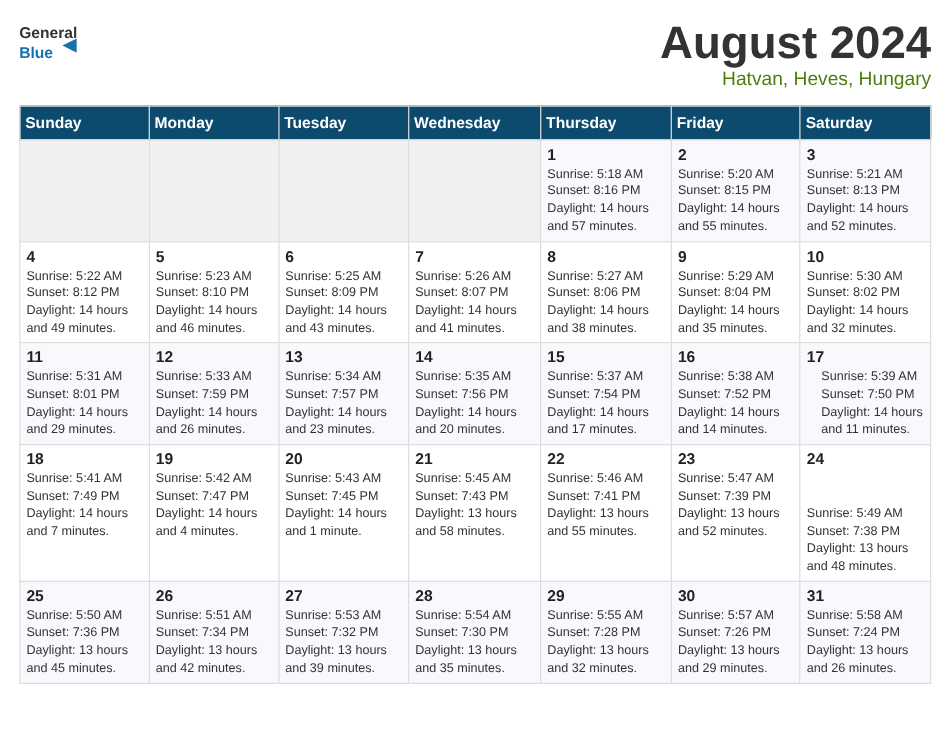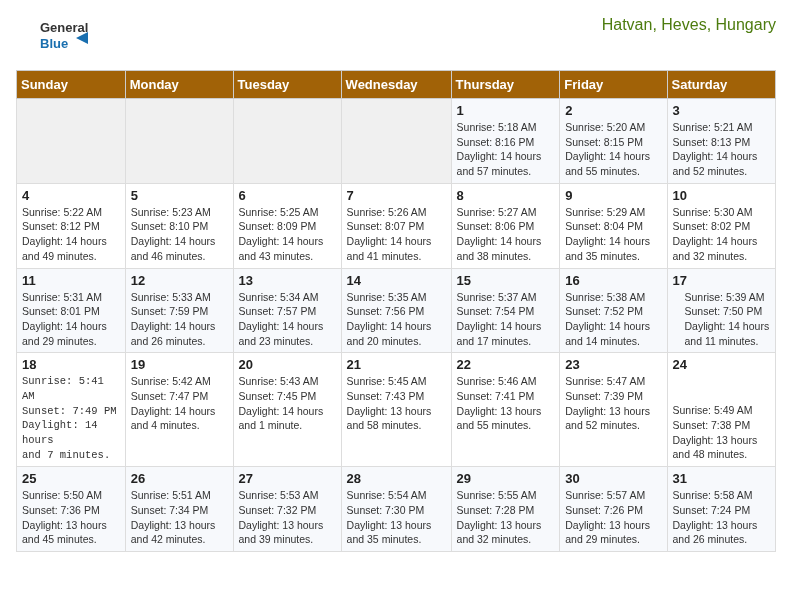--- a/index.html
+++ b/index.html
@@ -8,21 +8,20 @@
       background: #fff;
       width: 792px;
       min-height: 612px;
       padding: 16px;
     }
     .header {
       display: flex;
       justify-content: space-between;
       align-items: flex-start;
       margin-bottom: 12px;
-      margin-left: 24px;
     }
     .logo {
       display: flex;
       align-items: center;
     }
     .logo-icon {
       display: flex;
       flex-direction: column;
       align-items: flex-start;
     }
@@ -39,21 +38,21 @@
       font-size: 16px;
       font-weight: normal;
       color: #4d7c0f;
     }
     table {
       width: 100%;
       border-collapse: collapse;
       font-size: 11px;
     }
     thead tr th {
-      background: #a16207;
+      background: #0c4a6e;
       color: #fff;
       padding: 6px 4px;
       text-align: left;
       font-size: 13px;
       font-weight: bold;
       border: 1px solid #ccc;
     }
     tbody tr td {
       border: 1px solid #ddd;
       vertical-align: top;
@@ -92,20 +91,21 @@
     <div class="logo-icon">
       <svg width="48" height="42" viewBox="0 0 48 42">
 
         <text x="0" y="16" font-size="13" font-weight="bold" fill="#333" font-family="Arial">General</text>
         <text x="0" y="32" font-size="13" font-weight="bold" fill="#1a6faf" font-family="Arial">Blue</text>
         <polygon points="36,22 48,16 48,28" fill="#1a6faf"></polygon>
       </svg>
     </div>
   </div>
   <div class="title-block">
+    <h1>August 2024</h1>
     <h2>Hatvan, Heves, Hungary</h2>
   </div>
 </div>
 
 <table>
   <thead>
     <tr>
     <th>Sunday</th>
         <th>Monday</th>
         <th>Tuesday</th>
@@ -241,21 +241,21 @@
           <span class="day-num">17</span>
           <div class="day-detail" style="white-space: pre-line; margin-left: 12px;">Sunrise: 5:39 AM
 Sunset: 7:50 PM
 Daylight: 14 hours
 and 11 minutes.</div>
         </td>
       </tr>
       <tr>
         <td>
           <span class="day-num">18</span>
-          <div class="day-detail" style="white-space: pre-line; font-family: Liberation Mono, monospace;">Sunrise: 5:41 AM
+          <div class="day-detail" style="white-space: pre-line;">Sunrise: 5:41 AM
 Sunset: 7:49 PM
 Daylight: 14 hours
 and 7 minutes.</div>
         </td>
         <td>
           <span class="day-num">19</span>
           <div class="day-detail" style="white-space: pre-line;">Sunrise: 5:42 AM
 Sunset: 7:47 PM
 Daylight: 14 hours
 and 4 minutes.</div>

